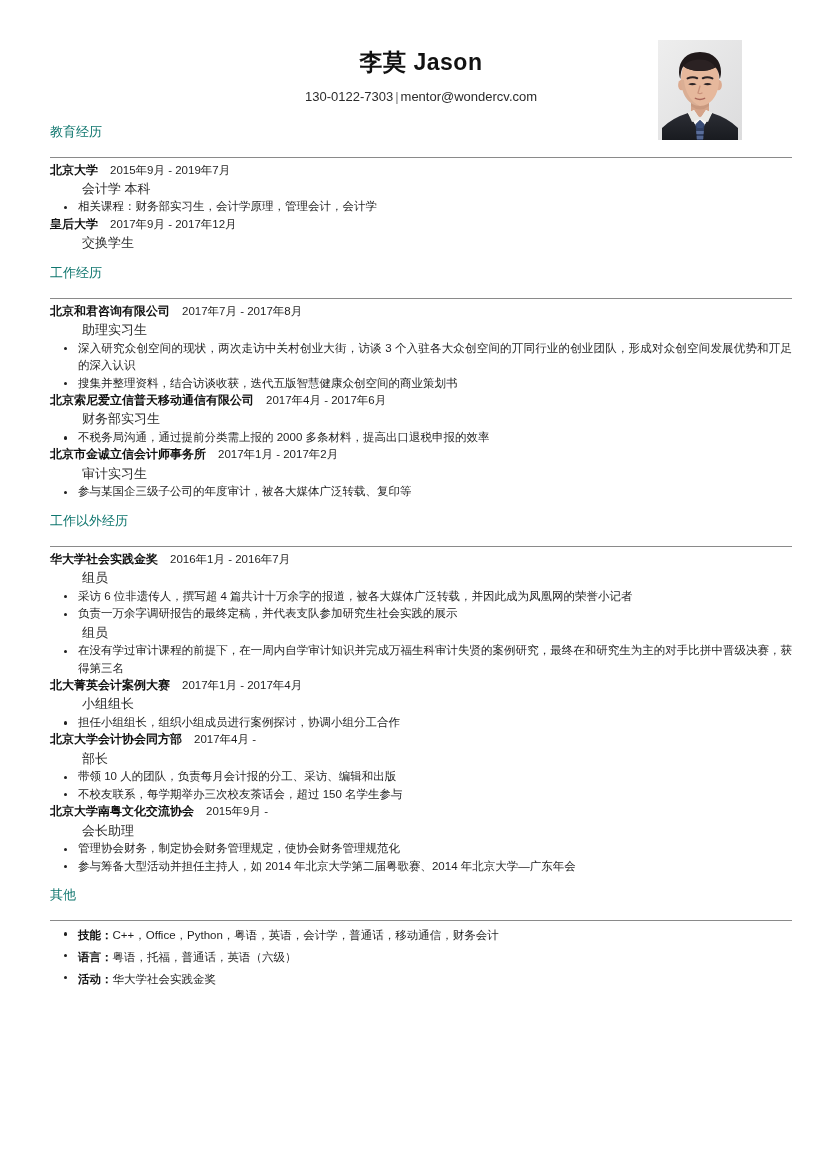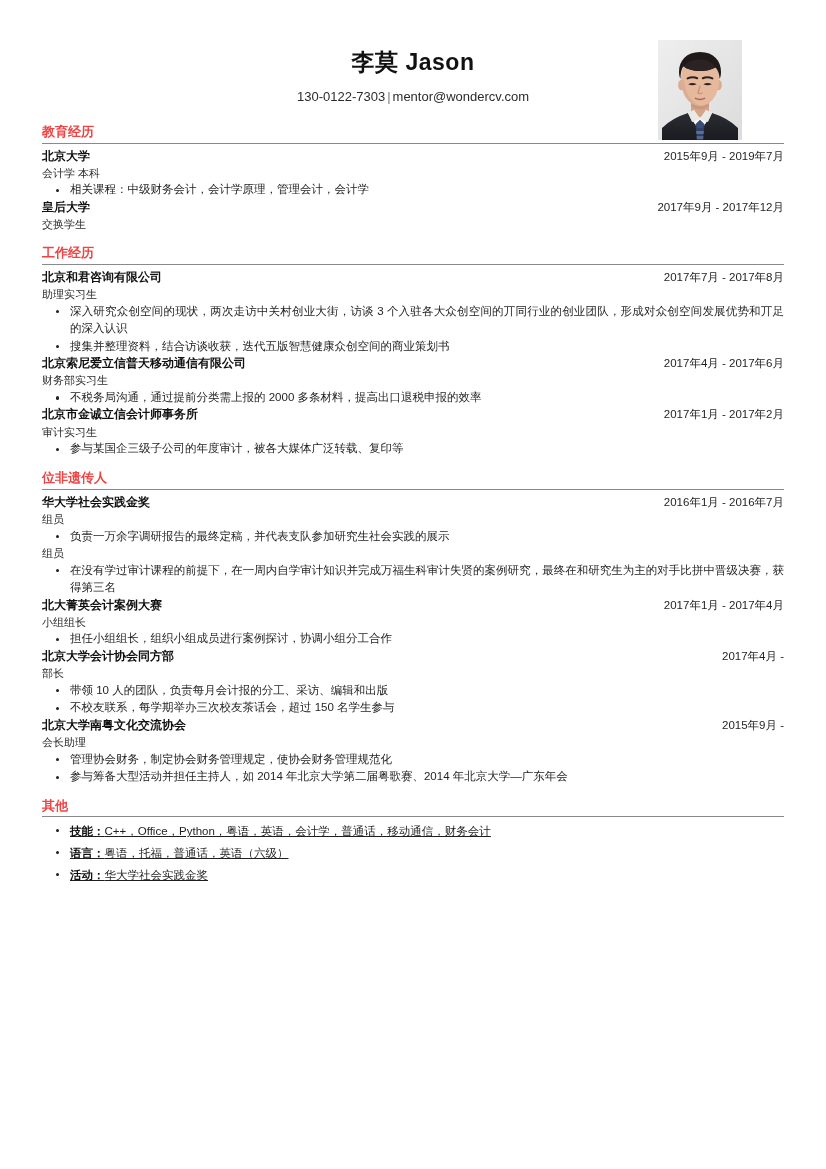--- a/index.html
+++ b/index.html
@@ -17,21 +17,21 @@
     position: relative;
     width: 826px;
     height: 1169px;
     margin: 0 auto;
     background: #ffffff;
     box-sizing: border-box;
     overflow: hidden;
   }
   .content {
     position: absolute;
-    left: 42px;
+    left: 50px;
     top: 0;
     width: 742px;
   }
 
   
   .header {
     position: relative;
     padding-top: 48px;
     padding-bottom: 6px;
     text-align: center;
@@ -65,58 +65,58 @@
     overflow: hidden;
     background: #e9e9ea;
     border: 0;
   }
   .photo svg { display: block; width: 84px; height: 100px; }
 
   
   .section { margin-top: 13px; }
   .section-title {
     font-size: 13px;
-    font-weight: bold;
-    color: #ef4444;
+    font-weight: normal;
+    color: #0f766e;
     line-height: 1.15;
-    padding-bottom: 2px;
+    padding-bottom: 16px;
     margin: 0;
   }
   .section-rule {
     height: 0;
     border-top: 1.3px solid #8a8a8a;
     margin-top: 1px;
     margin-bottom: 4px;
   }
 
   
   .entry { margin-bottom: 0; }
   .entry-head {
     display: flex;
-    justify-content: space-between;
     align-items: baseline;
     line-height: 1.45;
   }
   .entry-title {
     font-size: 12px;
     font-weight: bold;
     color: #111111;
     white-space: nowrap;
   }
   .entry-date {
     font-size: 11.5px;
     color: #1f1f1f;
     white-space: nowrap;
     text-align: right;
     padding-left: 12px;
   }
   .entry-sub {
-    font-size: 11px;
+    font-size: 13px;
     color: #2b2b2b;
     line-height: 1.5;
+    margin-left: 32px;
   }
 
   
   ul.bullets {
     list-style: none;
     margin: 0;
     padding: 0;
   }
   ul.bullets > li {
     position: relative;
@@ -138,21 +138,21 @@
     border-radius: 50%;
     background: #1f1f1f;
   }
   ul.bullets > li b,
   ul.bullets > li .lbl {
     font-weight: bold;
     color: #111111;
   }
 
   
-  .other ul.bullets > li { line-height: 1.9; text-decoration: underline; }
+  .other ul.bullets > li { line-height: 1.9; }
 </style>
 </head>
 <body>
 
 <div class="page">
 
   <div class="content">
 
     <div class="header">
       <div class="name">李莫 Jason</div>
@@ -165,21 +165,21 @@
         <div class="section">
           <div class="section-title">教育经历</div>
           <div class="section-rule"></div>
           <div class="entry">
             <div class="entry-head">
               <span class="entry-title">北京大学</span>
               <span class="entry-date">2015年9月 - 2019年7月</span>
             </div>
             <div class="entry-sub">会计学 本科</div>
             <ul class="bullets">
-              <li>相关课程：中级财务会计，会计学原理，管理会计，会计学</li>
+              <li>相关课程：财务部实习生，会计学原理，管理会计，会计学</li>
             </ul>
           </div>
           <div class="entry">
             <div class="entry-head">
               <span class="entry-title">皇后大学</span>
               <span class="entry-date">2017年9月 - 2017年12月</span>
             </div>
             <div class="entry-sub">交换学生</div>
           </div>
         </div>
@@ -212,29 +212,30 @@
               <span class="entry-title">北京市金诚立信会计师事务所</span>
               <span class="entry-date">2017年1月 - 2017年2月</span>
             </div>
             <div class="entry-sub">审计实习生</div>
             <ul class="bullets">
               <li>参与某国企三级子公司的年度审计，被各大媒体广泛转载、复印等</li>
             </ul>
           </div>
         </div>
         <div class="section">
-          <div class="section-title">位非遗传人</div>
+          <div class="section-title">工作以外经历</div>
           <div class="section-rule"></div>
           <div class="entry">
             <div class="entry-head">
               <span class="entry-title">华大学社会实践金奖</span>
               <span class="entry-date">2016年1月 - 2016年7月</span>
             </div>
             <div class="entry-sub">组员</div>
             <ul class="bullets">
+              <li>采访 6 位非遗传人，撰写超 4 篇共计十万余字的报道，被各大媒体广泛转载，并因此成为凤凰网的荣誉小记者</li>
               <li>负责一万余字调研报告的最终定稿，并代表支队参加研究生社会实践的展示</li>
             </ul>
           </div>
           <div class="entry">
             <div class="entry-sub">组员</div>
             <ul class="bullets">
               <li>在没有学过审计课程的前提下，在一周内自学审计知识并完成万福生科审计失贤的案例研究，最终在和研究生为主的对手比拼中晋级决赛，获得第三名</li>
             </ul>
           </div>
           <div class="entry">

